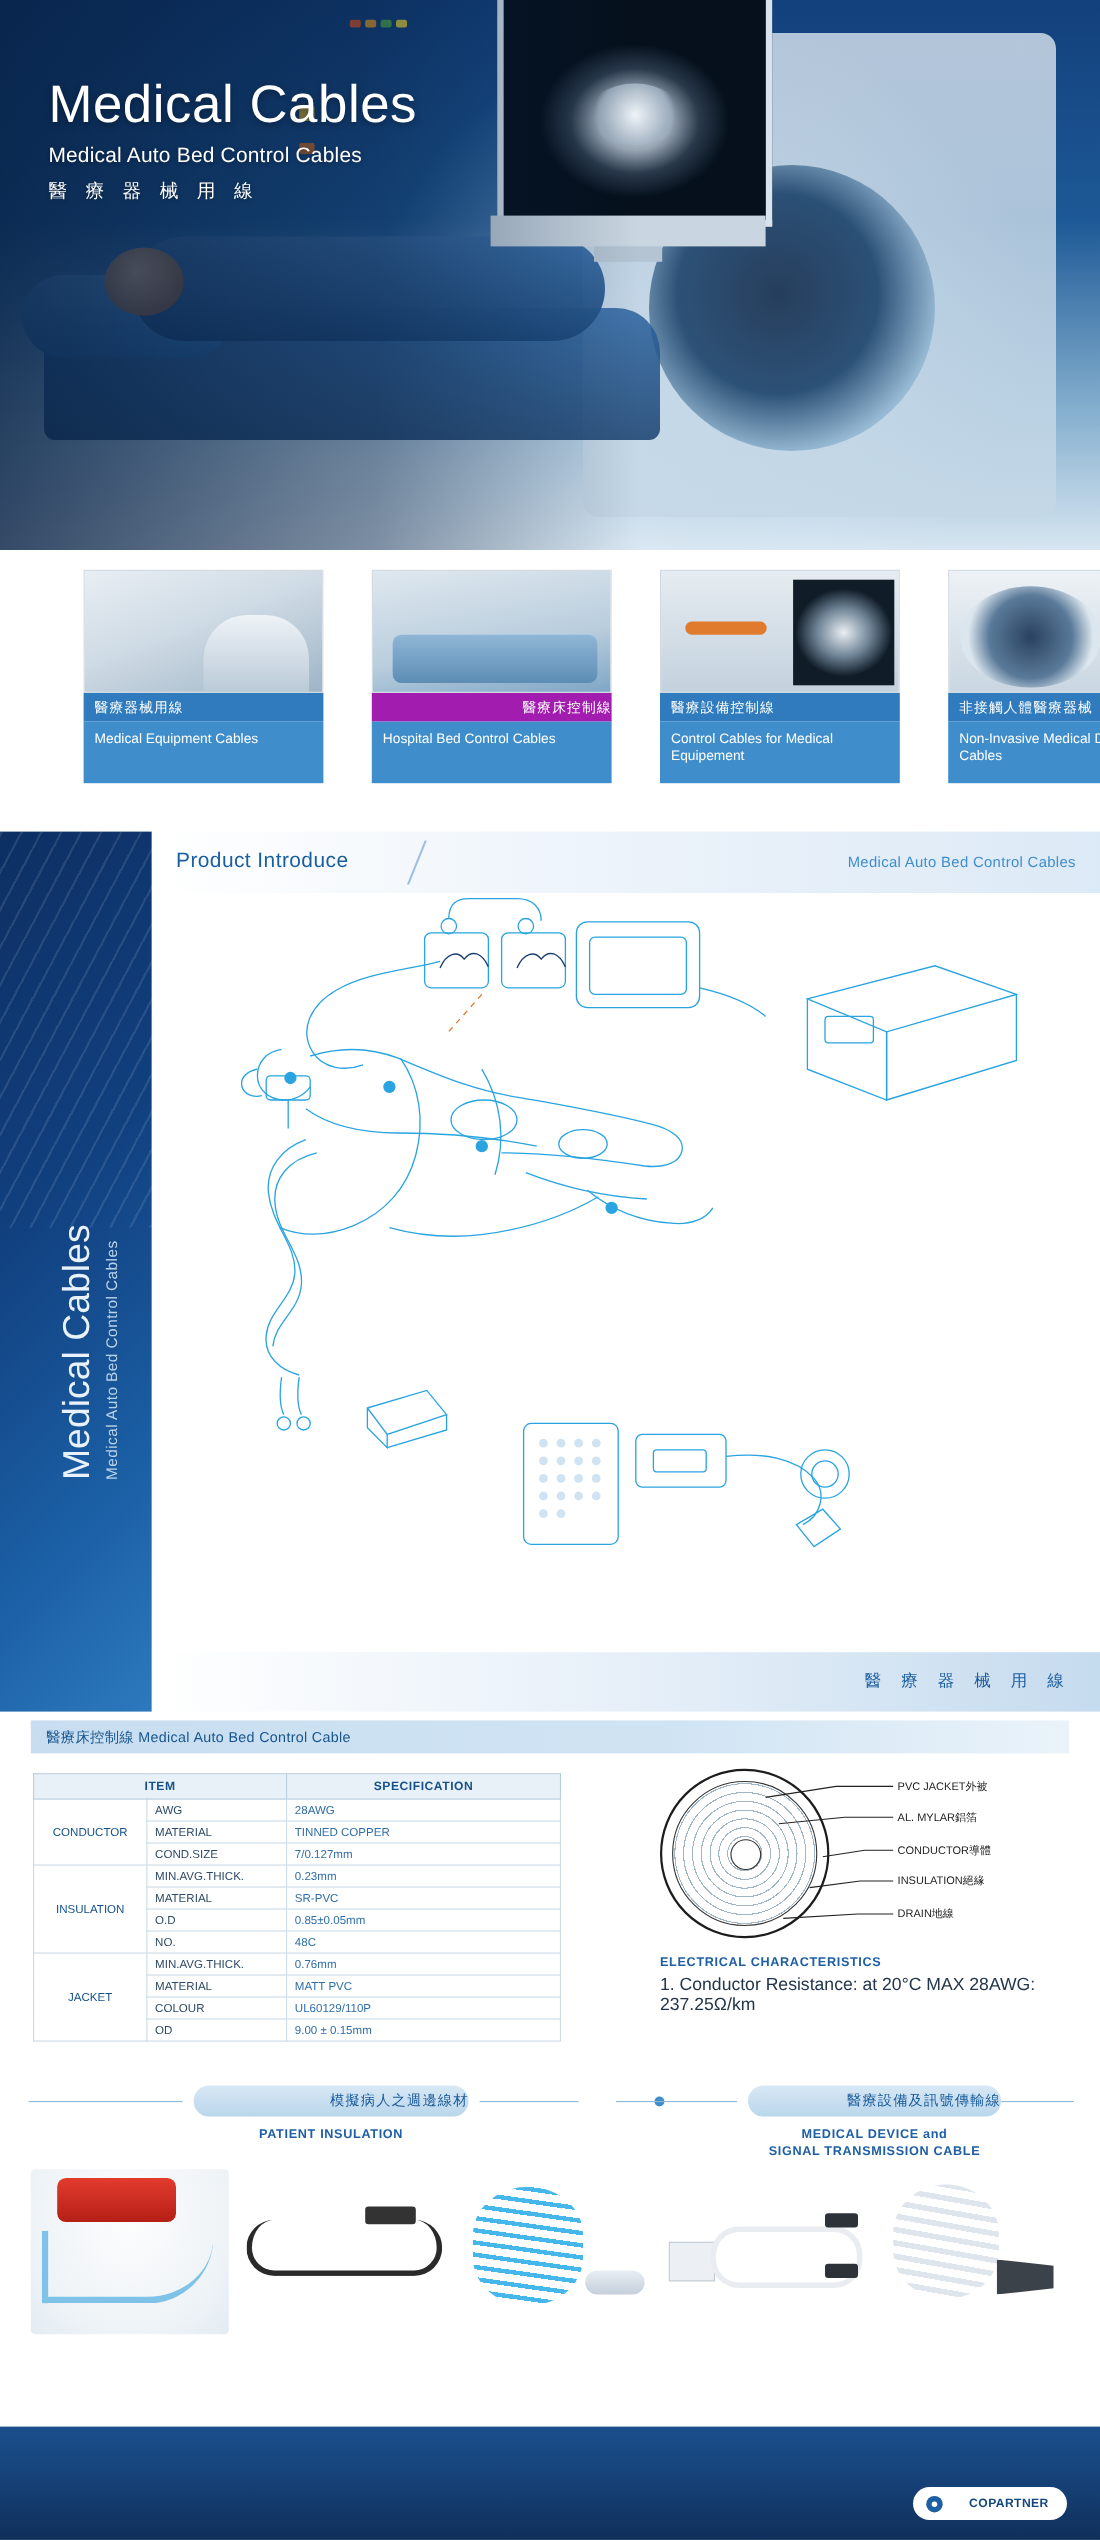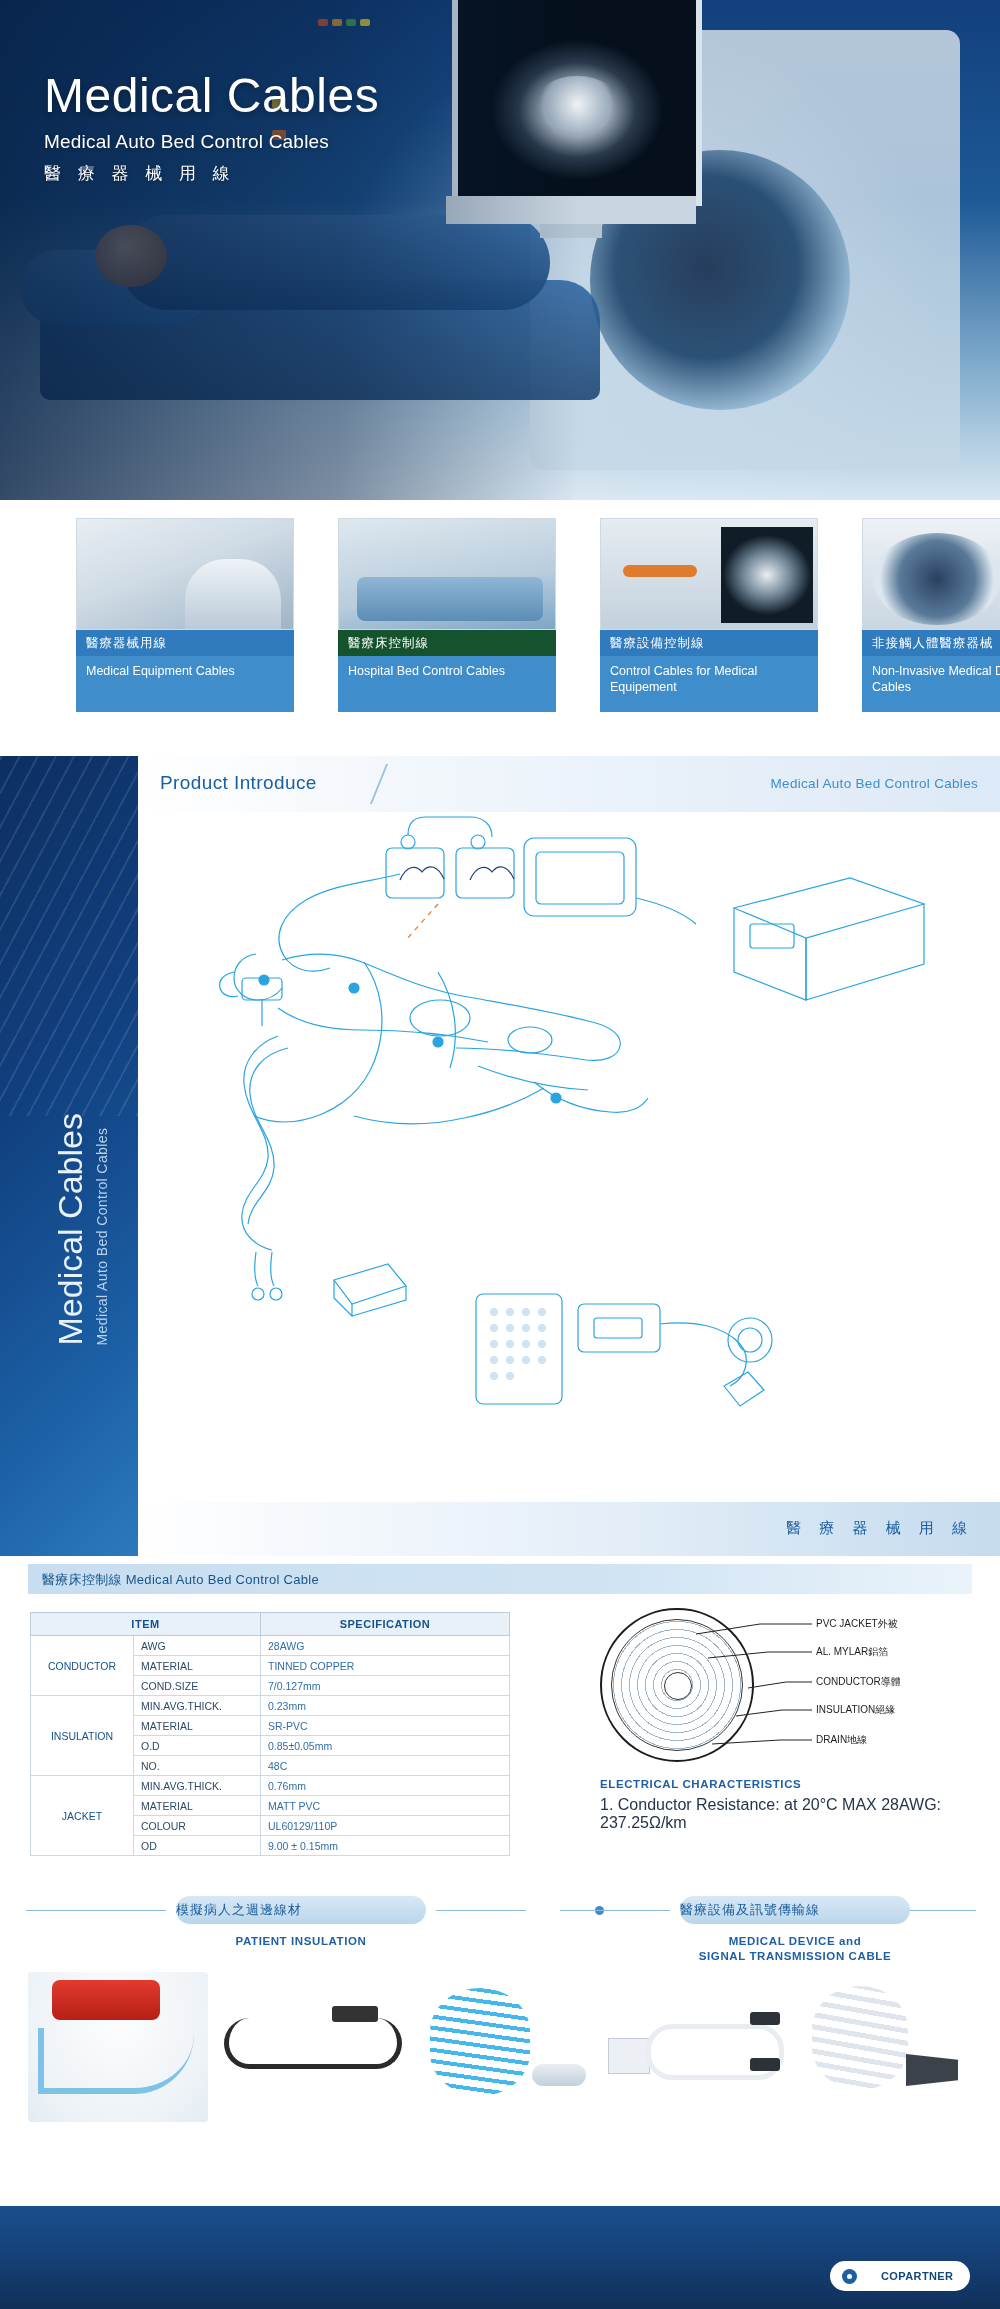--- a/index.html
+++ b/index.html
@@ -69,21 +69,21 @@
       background:radial-gradient(ellipse 44px 40px at 50% 50%,#e9eef3,#6f8496 55%,#101c28 100%);}
   .p3:before{content:"";position:absolute;left:22px;top:46px;width:74px;height:12px;border-radius:6px;background:#e07a2c;}
   .p4{background:linear-gradient(180deg,#eef2f6 0%,#c9d6e1 100%);}
   .p4:after{content:"";position:absolute;left:10px;top:14px;width:128px;height:92px;border-radius:50%;
       background:radial-gradient(circle at 50% 50%,#2a4160 0%,#5a7a99 48%,#dbe6ee 72%);}
   .p4:before{content:"";position:absolute;left:150px;top:30px;width:30px;height:72px;border-radius:8px;background:#2c4f78;}
 
   .thumb .cap-cn{height:26px;line-height:26px;color:#fff;font-size:12.5px;padding-left:10px;letter-spacing:1px;}
   .thumb .cap-en{height:56px;color:#fff;font-size:12.5px;padding:7px 10px 0 10px;line-height:16px;box-sizing:border-box;}
   .t1 .cap-cn{background:#2f7bbd;} .t1 .cap-en{background:#3f8ecb;}
-  .t2 .cap-cn{background:#14532d;} .t2 .cap-en{background:#3f8ecb;}
+  .t2 .cap-cn{background:#a21caf;text-align:right;} .t2 .cap-en{background:#3f8ecb;}
   .t3 .cap-cn{background:#2f7bbd;} .t3 .cap-en{background:#3f8ecb;}
   .t4 .cap-cn{background:#2f7bbd;} .t4 .cap-en{background:#3f8ecb;}
 
   
   .intro{position:absolute;left:0;top:756px;width:1000px;height:800px;}
   .intro .leftband{position:absolute;left:0;top:0;width:138px;height:800px;
       background:linear-gradient(135deg,#0d2f62 0%,#11407f 40%,#1b5fa5 75%,#2d79bd 100%);overflow:hidden;}
   .intro .leftband:after{content:"";position:absolute;left:-40px;top:-60px;width:260px;height:420px;
       background:repeating-linear-gradient(118deg, rgba(255,255,255,.10) 0 2px, rgba(255,255,255,0) 2px 16px);}
   .vert{position:absolute;left:-150px;top:330px;width:460px;transform:rotate(-90deg);transform-origin:center;
@@ -126,21 +126,21 @@
   .elec{position:absolute;left:600px;top:222px;width:380px;}
   .elec h4{margin:0;font-size:11.5px;color:#1f5fa5;letter-spacing:.6px;font-weight:bold;}
   .elec p{margin:6px 0 0 0;font-size:16px;color:#23354a;}
 
   
   .prods{position:absolute;left:0;top:1876px;width:1000px;height:330px;}
   .prods .hline{position:absolute;top:34px;height:1px;background:#8fb7d6;}
   .hl-l{left:26px;width:140px;} .hl-lr{left:436px;width:90px;}
   .hl-r{left:560px;width:110px;} .hl-rr{left:890px;width:86px;}
   .node{position:absolute;left:595px;top:30px;width:9px;height:9px;border-radius:50%;background:#3f8ecb;}
-  .pill{position:absolute;top:20px;height:28px;line-height:28px;text-align:left;border-radius:14px;
+  .pill{position:absolute;top:20px;height:28px;line-height:28px;text-align:right;border-radius:14px;
       background:linear-gradient(180deg,#d8e8f5,#b9d6ec);color:#1a5b9b;font-size:13px;letter-spacing:1px;}
   .pill-l{left:176px;width:250px;}
   .pill-r{left:680px;width:230px;}
   .cap2{position:absolute;text-align:center;color:#1f5fa5;font-size:11.5px;font-weight:bold;letter-spacing:.6px;line-height:15px;}
   .cap2-l{left:176px;top:58px;width:250px;}
   .cap2-r{left:660px;top:58px;width:270px;}
 
   .shot{position:absolute;border-radius:4px;}
   .s1{left:28px;top:96px;width:180px;height:150px;
       background:radial-gradient(ellipse at 50% 30%, #fdfdfd, #eef3f7 70%, #e3ebf2 100%);}

